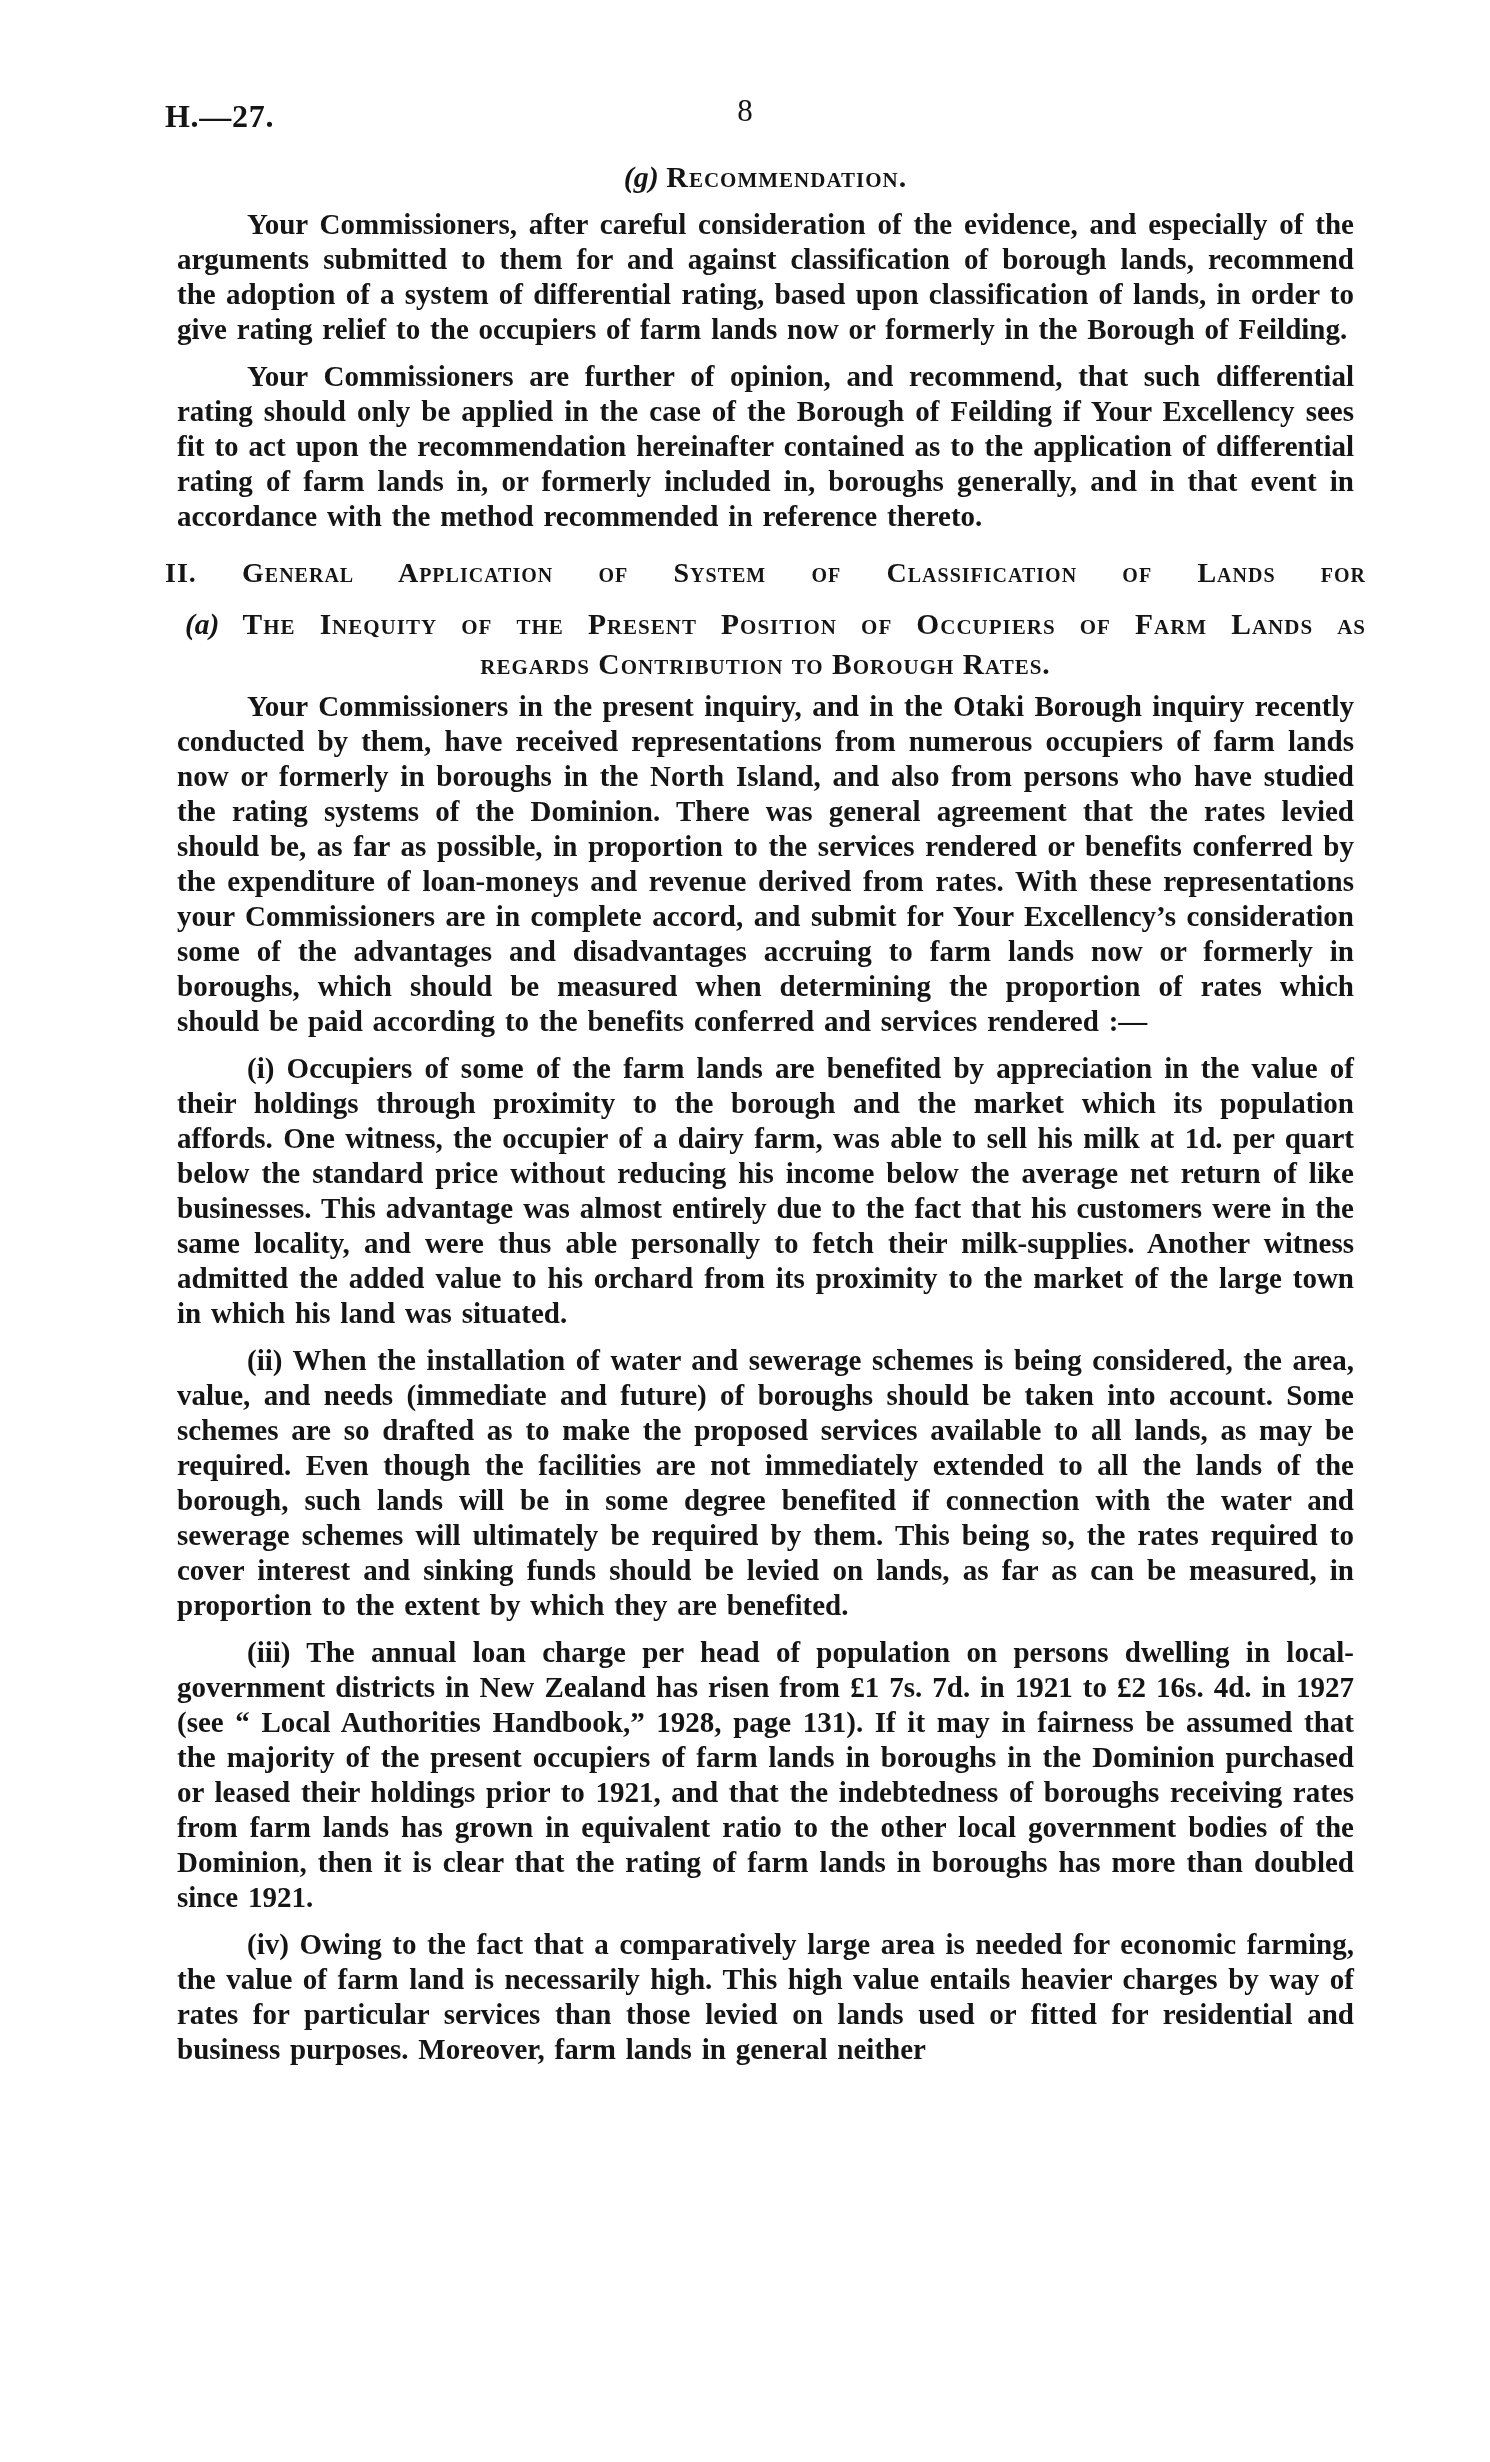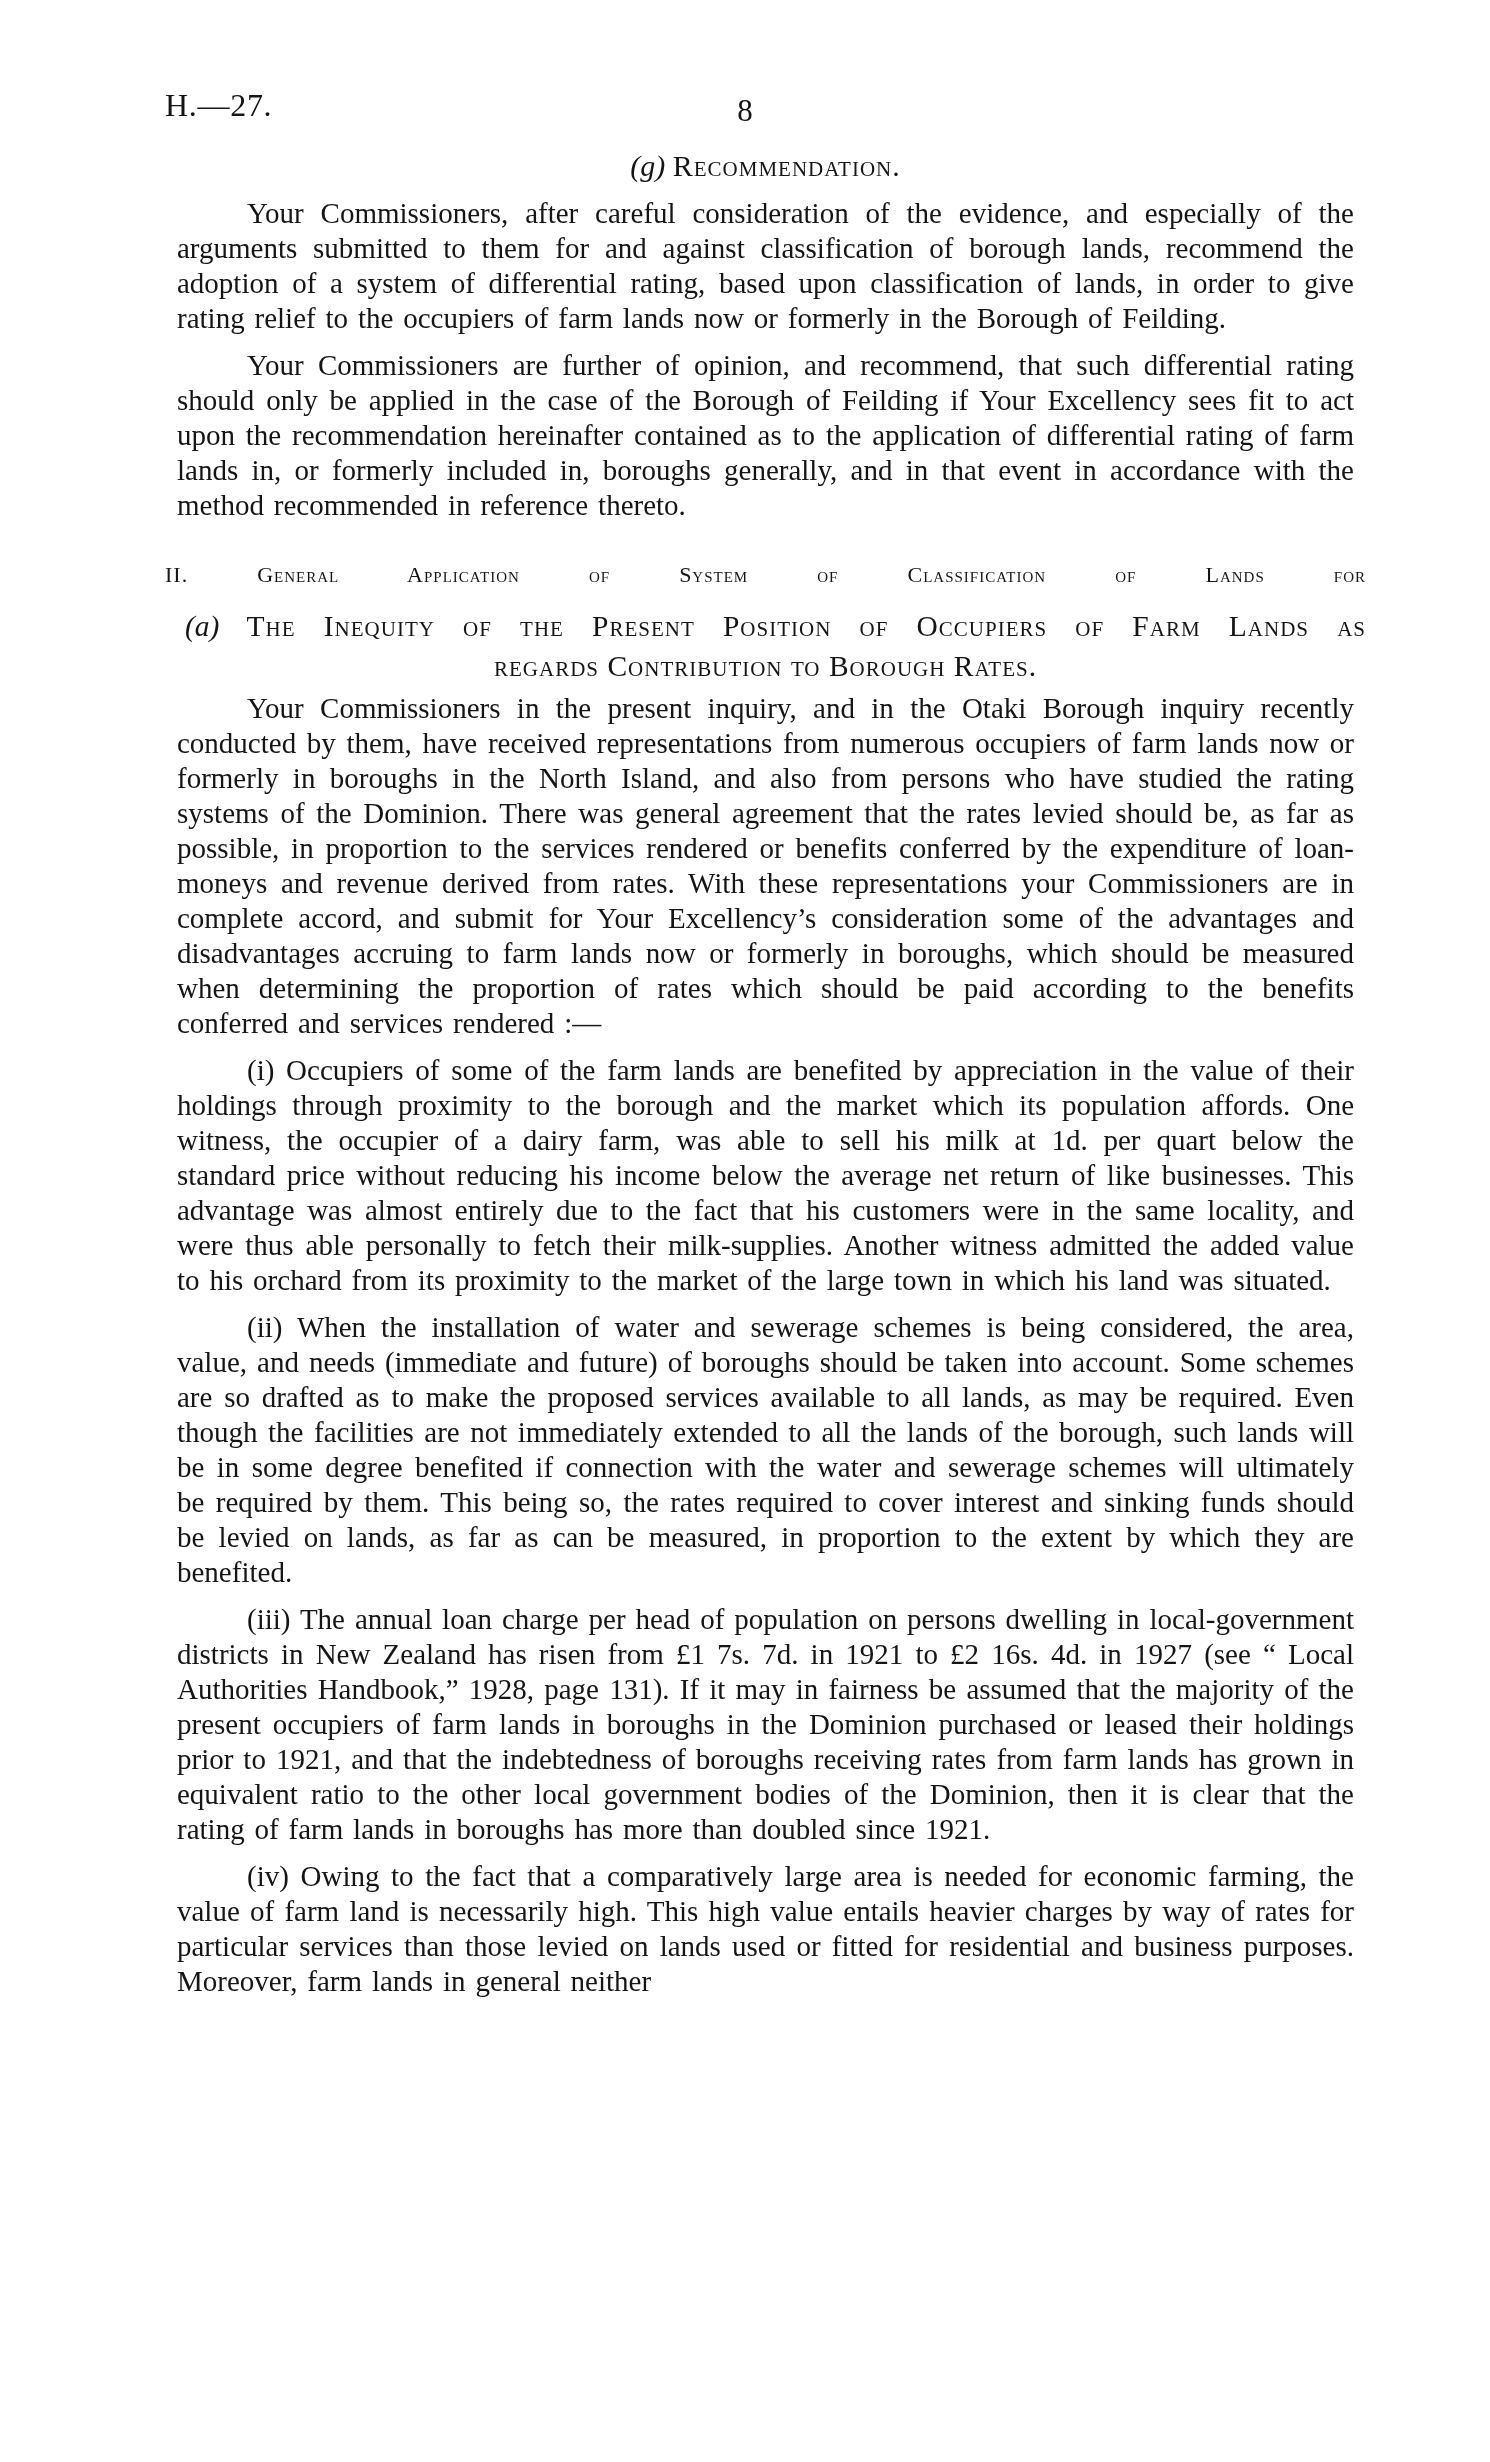--- a/index.html
+++ b/index.html
@@ -12,22 +12,23 @@
     width: 1490px;
     height: 2462px;
     background: #ffffff;
     color: #151515;
     font-family: "Liberation Serif", "DejaVu Serif", serif;
     overflow: hidden;
   }
   .content {
     position: absolute;
     left: 165px;
-    top: 87px;
+    top: 98px;
     width: 1201px;
+    font-weight: bold;
   }
   
   .pagehead {
     position: relative;
     height: 40px;
   }
   .docref {
     font-size: 32px;
     letter-spacing: 0.7px;
   }
@@ -57,22 +58,22 @@
   p.body {
     margin: 12px;
     font-size: 29px;
     line-height: 35px;
     text-align: justify;
     text-indent: 70px;
     word-spacing: 0.09em;
   }
   
   .sec2 {
-    margin-top: 33px;
-    font-size: 22px;
+    margin-top: 20px;
+    font-size: 28px;
     line-height: 37px;
   }
   .sec2 .l1 {
     text-align: justify;
     text-align-last: justify;
   }
   .sec2 .l2 {
     text-align: center;
     margin-top: 2.1px;
   }

